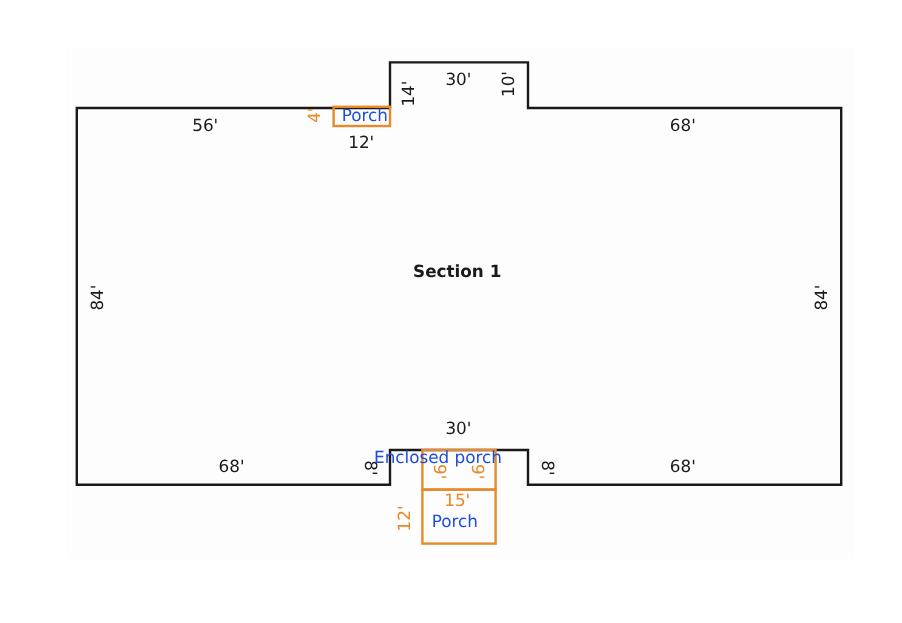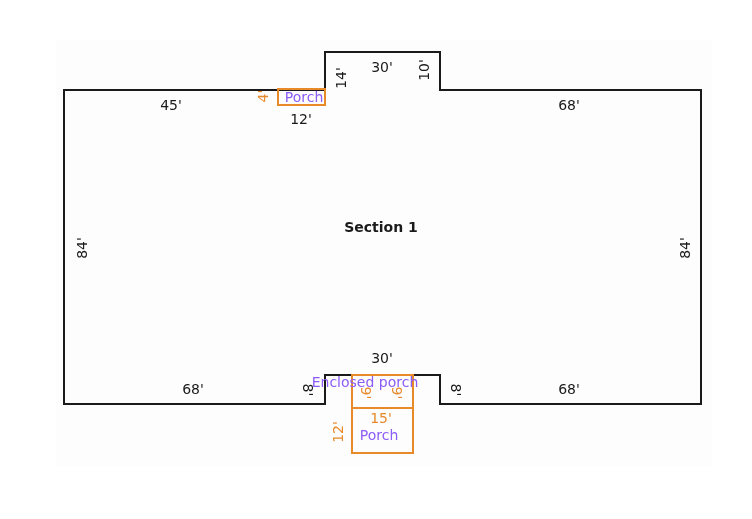--- a/index.html
+++ b/index.html
@@ -2,21 +2,21 @@
 <html><head>
 <meta charset="utf-8">
 <style>
   html, body { margin: 0; padding: 0; background: #ffffff; }
   body { width: 752px; height: 519px; position: relative; overflow: hidden;
          font-family: "DejaVu Sans", "Liberation Sans", sans-serif; }
   #canvas { position: absolute; left: 56px; top: 40px; width: 656px; height: 426px; background: #fdfdfd; }
   svg { position: absolute; left: 0; top: 0; }
   .lbl { position: absolute; font-size: 14px; line-height: 16px; white-space: nowrap; color: #1a1a1a; }
   .orange { color: #e8892a; }
-  .blue { color: #8b5cf6; }
+  .blue { color: #1d4ed8; }
   .rot-ccw { transform: translate(-50%, -50%) rotate(-90deg); }
   .rot-cw { transform: translate(-50%, -50%) rotate(90deg); }
   .ctr { transform: translate(-50%, -50%); }
 </style>
 </head>
 <body>
 
 <div id="canvas"></div>
 
 <svg width="752" height="519">
@@ -24,21 +24,21 @@
   <polygon points="64,90 325,90 325,52 440,52 440,90 701,90 701,404 440,404 440,375 325,375 325,404 64,404" fill="none" stroke="#1a1a1a" stroke-width="2"></polygon>
 
   <rect x="278" y="89" width="47" height="16" fill="none" stroke="#e8892a" stroke-width="2"></rect>
 
   <rect x="352" y="375" width="61" height="33" fill="none" stroke="#e8892a" stroke-width="2"></rect>
 
   <rect x="352" y="408" width="61" height="45" fill="none" stroke="#e8892a" stroke-width="2"></rect>
 </svg>
 
 <div class="lbl ctr" style="left:381px; top:227px;font-weight:bold;">Section 1</div>
-<div class="lbl ctr" style="left:171px; top:105px;">45'</div>
+<div class="lbl ctr" style="left:171px; top:105px;">56'</div>
 <div class="lbl ctr" style="left:569px; top:105px;">68'</div>
 <div class="lbl ctr" style="left:382px; top:67px;">30'</div>
 <div class="lbl rot-ccw" style="left:341px; top:78px;">14'</div>
 <div class="lbl rot-ccw" style="left:424px; top:70px;">10'</div>
 <div class="lbl rot-ccw" style="left:82px; top:248px;">84'</div>
 <div class="lbl rot-ccw" style="left:685px; top:248px;">84'</div>
 <div class="lbl ctr" style="left:193px; top:389px;">68'</div>
 <div class="lbl ctr" style="left:569px; top:389px;">68'</div>
 <div class="lbl ctr" style="left:382px; top:358px;">30'</div>
 <div class="lbl rot-cw" style="left:308px; top:390px;">8'</div>

